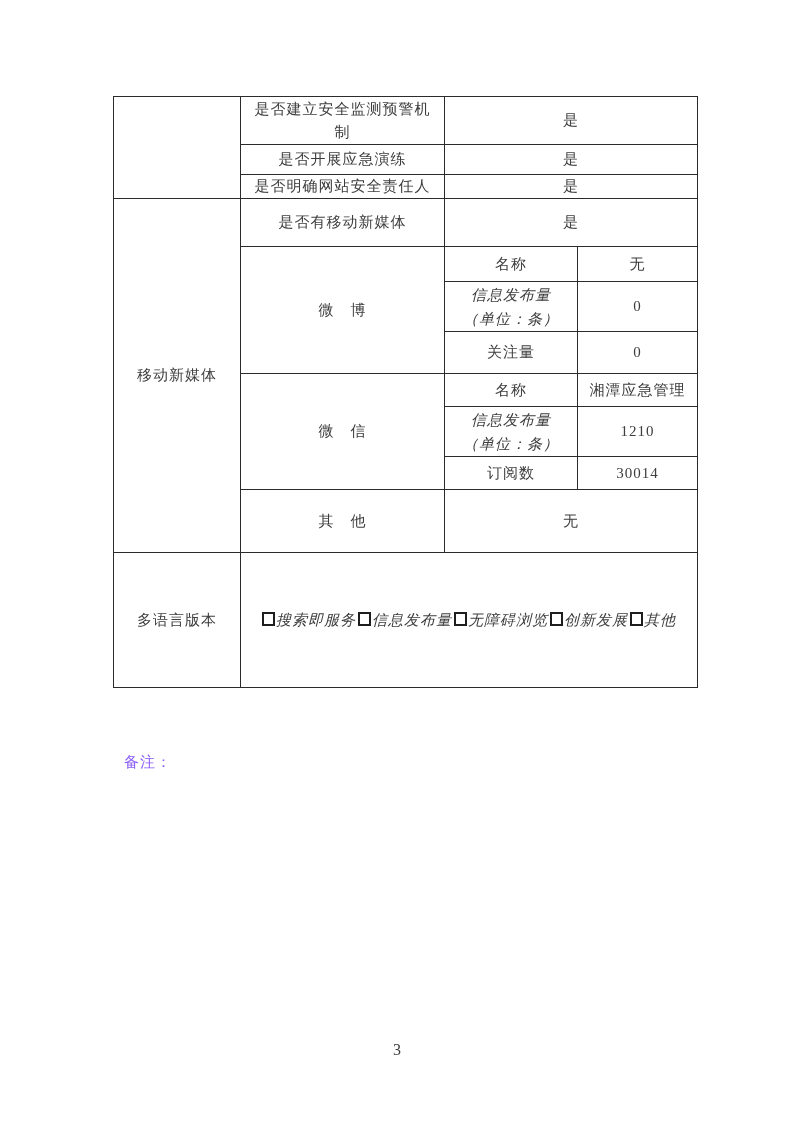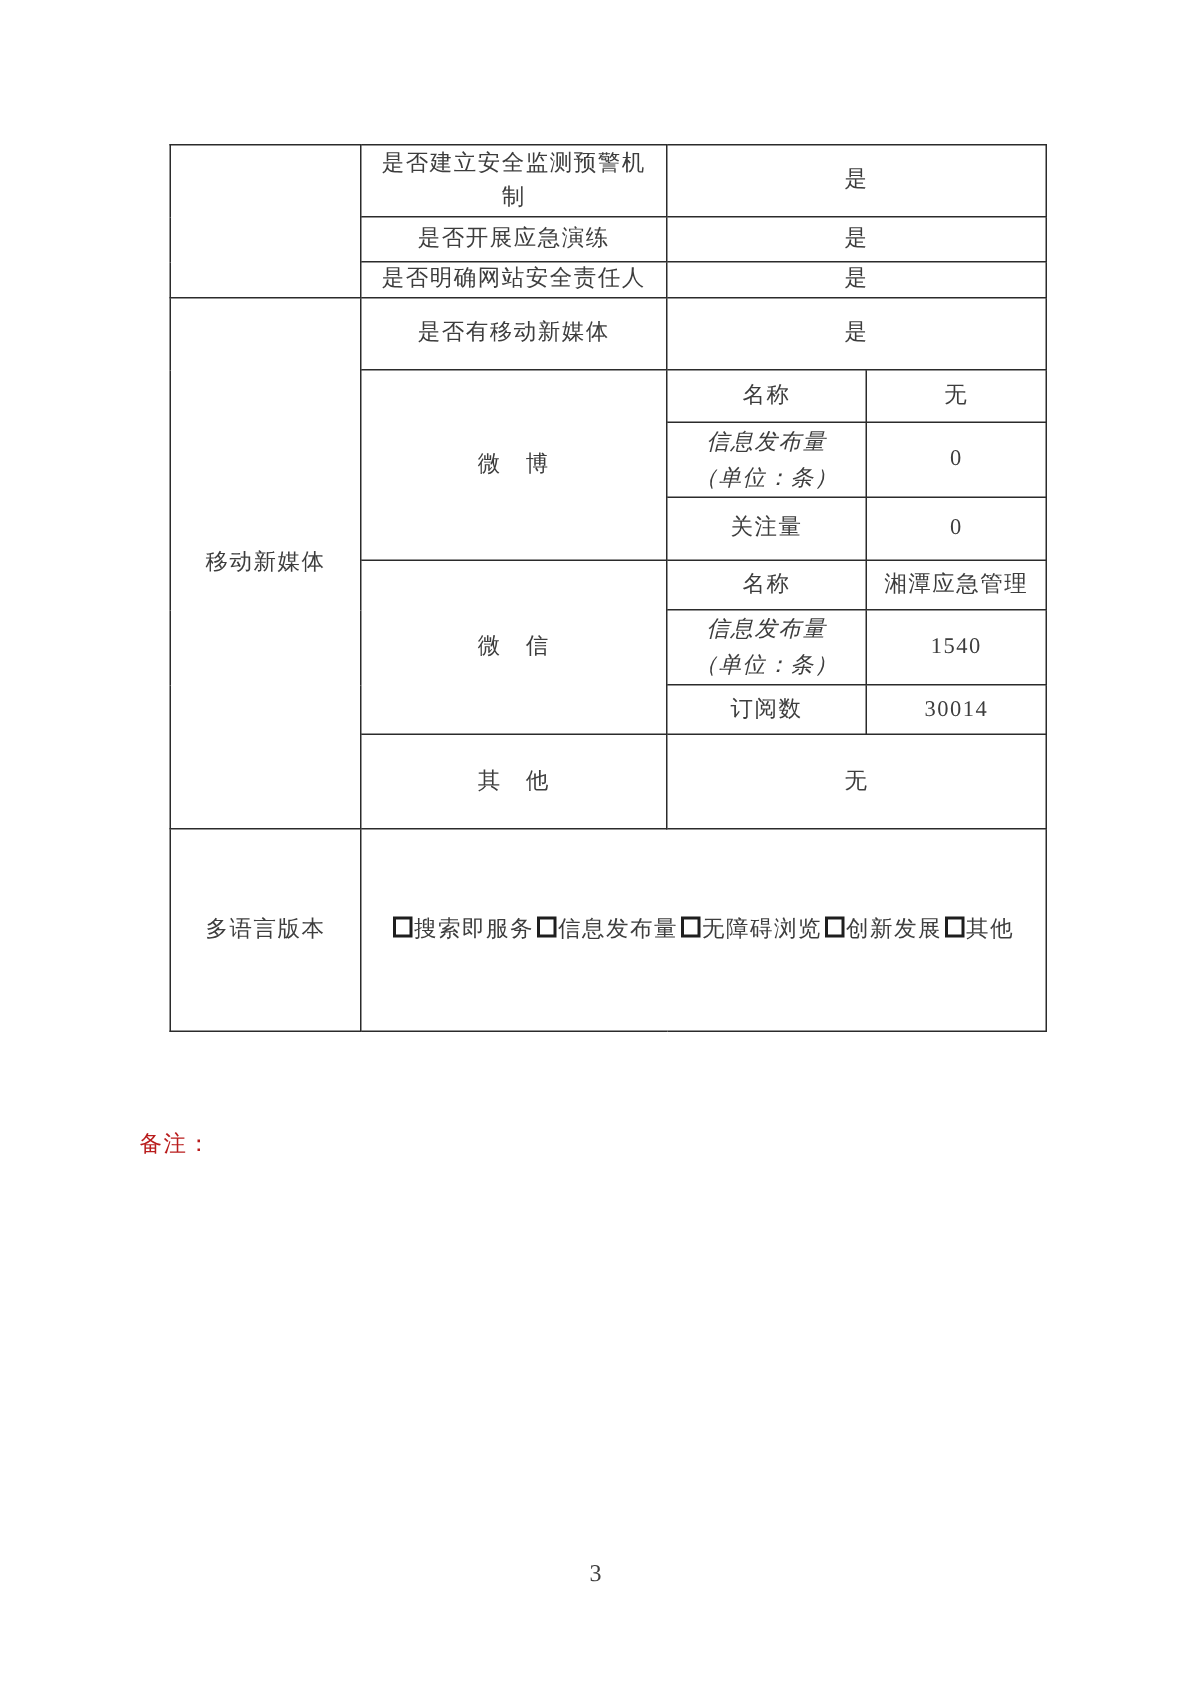--- a/index.html
+++ b/index.html
@@ -33,33 +33,33 @@
   col.cC{width:133px;}
   col.cD{width:120px;}
   tr.r1{height:48px;} tr.r2{height:30px;} tr.r3{height:18px;}
   tr.r4{height:48px;} tr.r5{height:35px;} tr.r6{height:50px;}
   tr.r7{height:42px;} tr.r8{height:33px;} tr.r9{height:50px;}
   tr.r10{height:33px;} tr.r11{height:63px;} tr.r12{height:135px;}
   td.q1{letter-spacing:2px;padding:0 12px;}
   td.num{letter-spacing:0.5px;}
   td.innov{letter-spacing:0.5px;padding:0 2px;}
   .two-line span{display:block;line-height:24px;font-style:italic;}
-  .cb-item{white-space:nowrap;}
+  .cb-item{white-space:nowrap;font-style:italic;}
   .cb-box{
     display:inline-block;
     width:9px;height:10px;
     border:2px solid #1e1e1e;
     background:#ffffff;
     vertical-align:-1px;
     margin:0 1px 0 2px;
   }
   .cb-item:first-child .cb-box{margin-left:0;}
   .remarks{
-    position:absolute;left:93px;top:753px;
-    font-size:15px;letter-spacing:1px;color:#b91c1c;
+    position:absolute;left:124px;top:753px;
+    font-size:15px;letter-spacing:1px;color:#8b5cf6;
   }
   .pagenum{
     position:absolute;left:0;top:1041px;width:794px;
     text-align:center;font-size:16px;color:#3d3d3d;
   }
 </style>
 </head>
 <body>
 
 <div class="page">
@@ -112,21 +112,21 @@
       <tr class="r8">
         <td rowspan="3">微　信</td>
         <td>名称</td>
         <td>湘潭应急管理</td>
       </tr>
       <tr class="r9">
         <td class="two-line">
           <span>信息发布量</span>
           <span>（单位：条）</span>
         </td>
-        <td class="num">1540</td>
+        <td class="num">1210</td>
       </tr>
       <tr class="r10">
         <td>订阅数</td>
         <td class="num">30014</td>
       </tr>
 
       <tr class="r11">
         <td>其　他</td>
         <td colspan="2">无</td>
       </tr>

